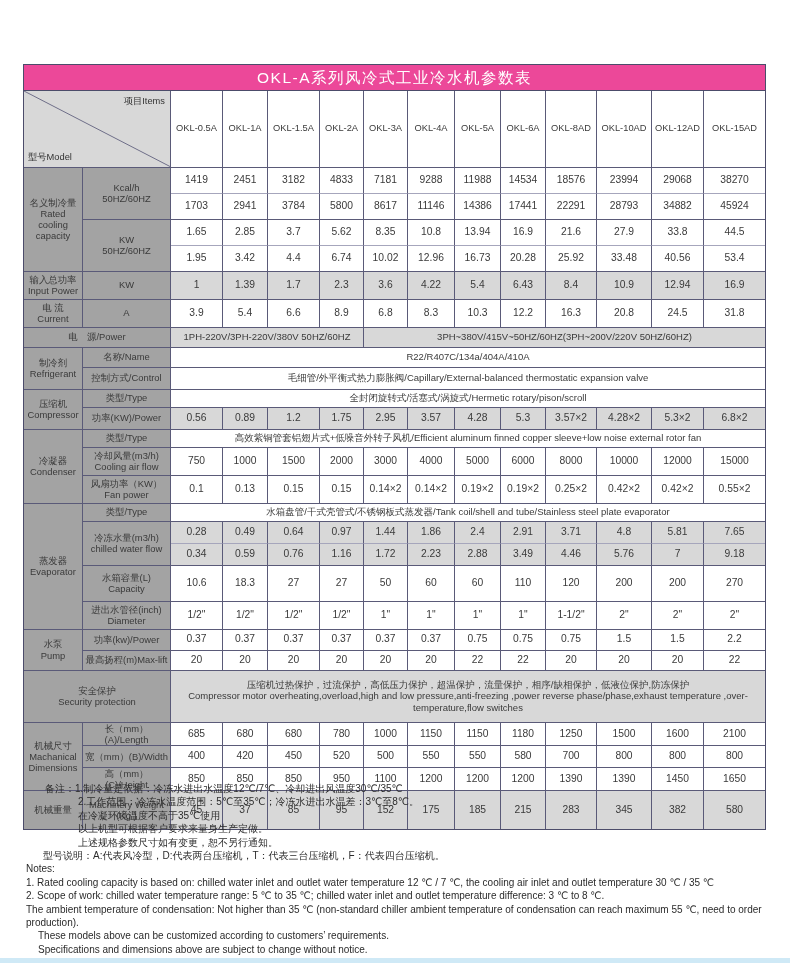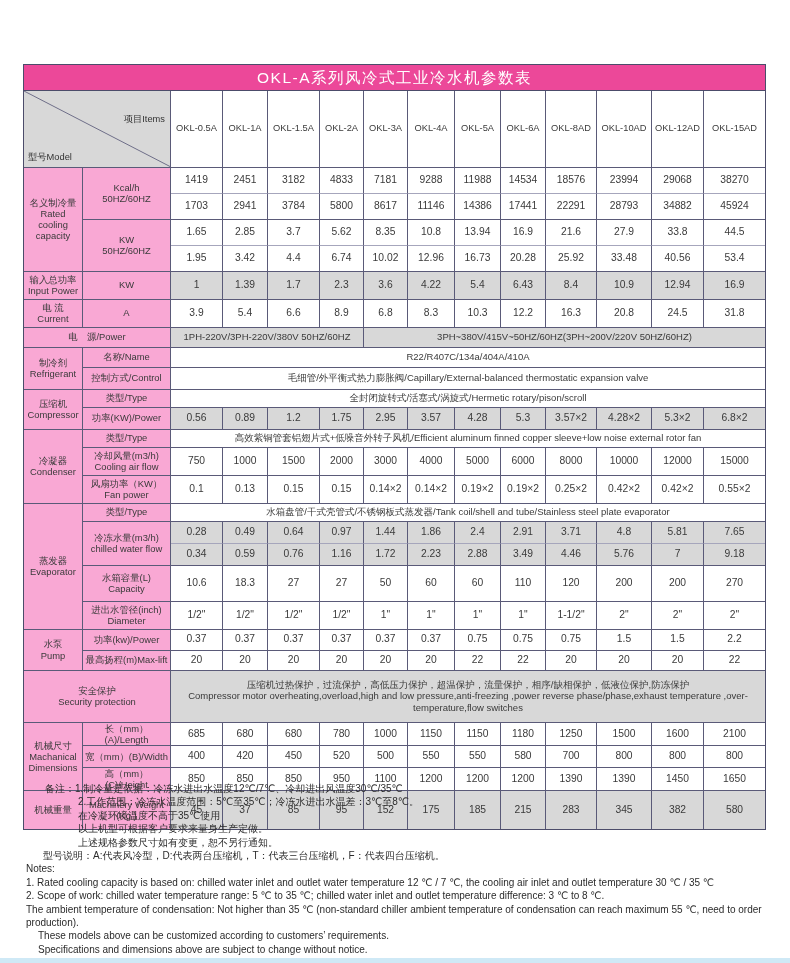--- a/index.html
+++ b/index.html
@@ -26,23 +26,23 @@
       border-right:1px solid #5a5a78;border-bottom:1px solid #5a5a78;
       padding:0 1px;text-align:center;vertical-align:middle;
       font-weight:400;white-space:pre-line;line-height:1.18;color:#3a3a3a;
       overflow:hidden;}
   table.spec th:last-child,table.spec td:last-child{border-right:none;}
   table.spec tr:last-child td{border-bottom:none;}
   tr.light-bottom td.val{border-bottom-color:#a6a6bc;}
   th.corner{background:#d8d8d8;position:relative;padding:0;}
   th.corner .diag{position:absolute;inset:0;width:100%;height:100%;}
   th.corner .c-model{position:absolute;left:4px;bottom:4px;font-size:9.3px;color:#333;}
-  th.corner .c-items{position:absolute;right:5px;top:23px;font-size:9.3px;color:#333;}
+  th.corner .c-items{position:absolute;right:5px;top:5px;font-size:9.3px;color:#333;}
   th.model{font-size:9.3px;font-weight:500;background:#ffffff;color:#333;height:29px;}
-  td.cat,td.item{background:#f9a8d4;font-size:9.4px;color:#333;}
+  td.cat,td.item{background:#a3a3a3;font-size:9.4px;color:#333;}
   td.val{font-size:10.3px;}
   td.span{font-size:9.5px;}
   tr.shaded td.val,tr.shaded td.span{background:#d8d8d8;}
   td.left{text-align:left;padding-left:6px;line-height:1.55;}
 
   
   .notes{position:absolute;left:0;top:782px;width:768px;font-size:10px;
          color:#2b2b2b;}
   .notes .ln{line-height:13.4px;white-space:pre-line;}
   .zh .ln{margin-left:45px;}

